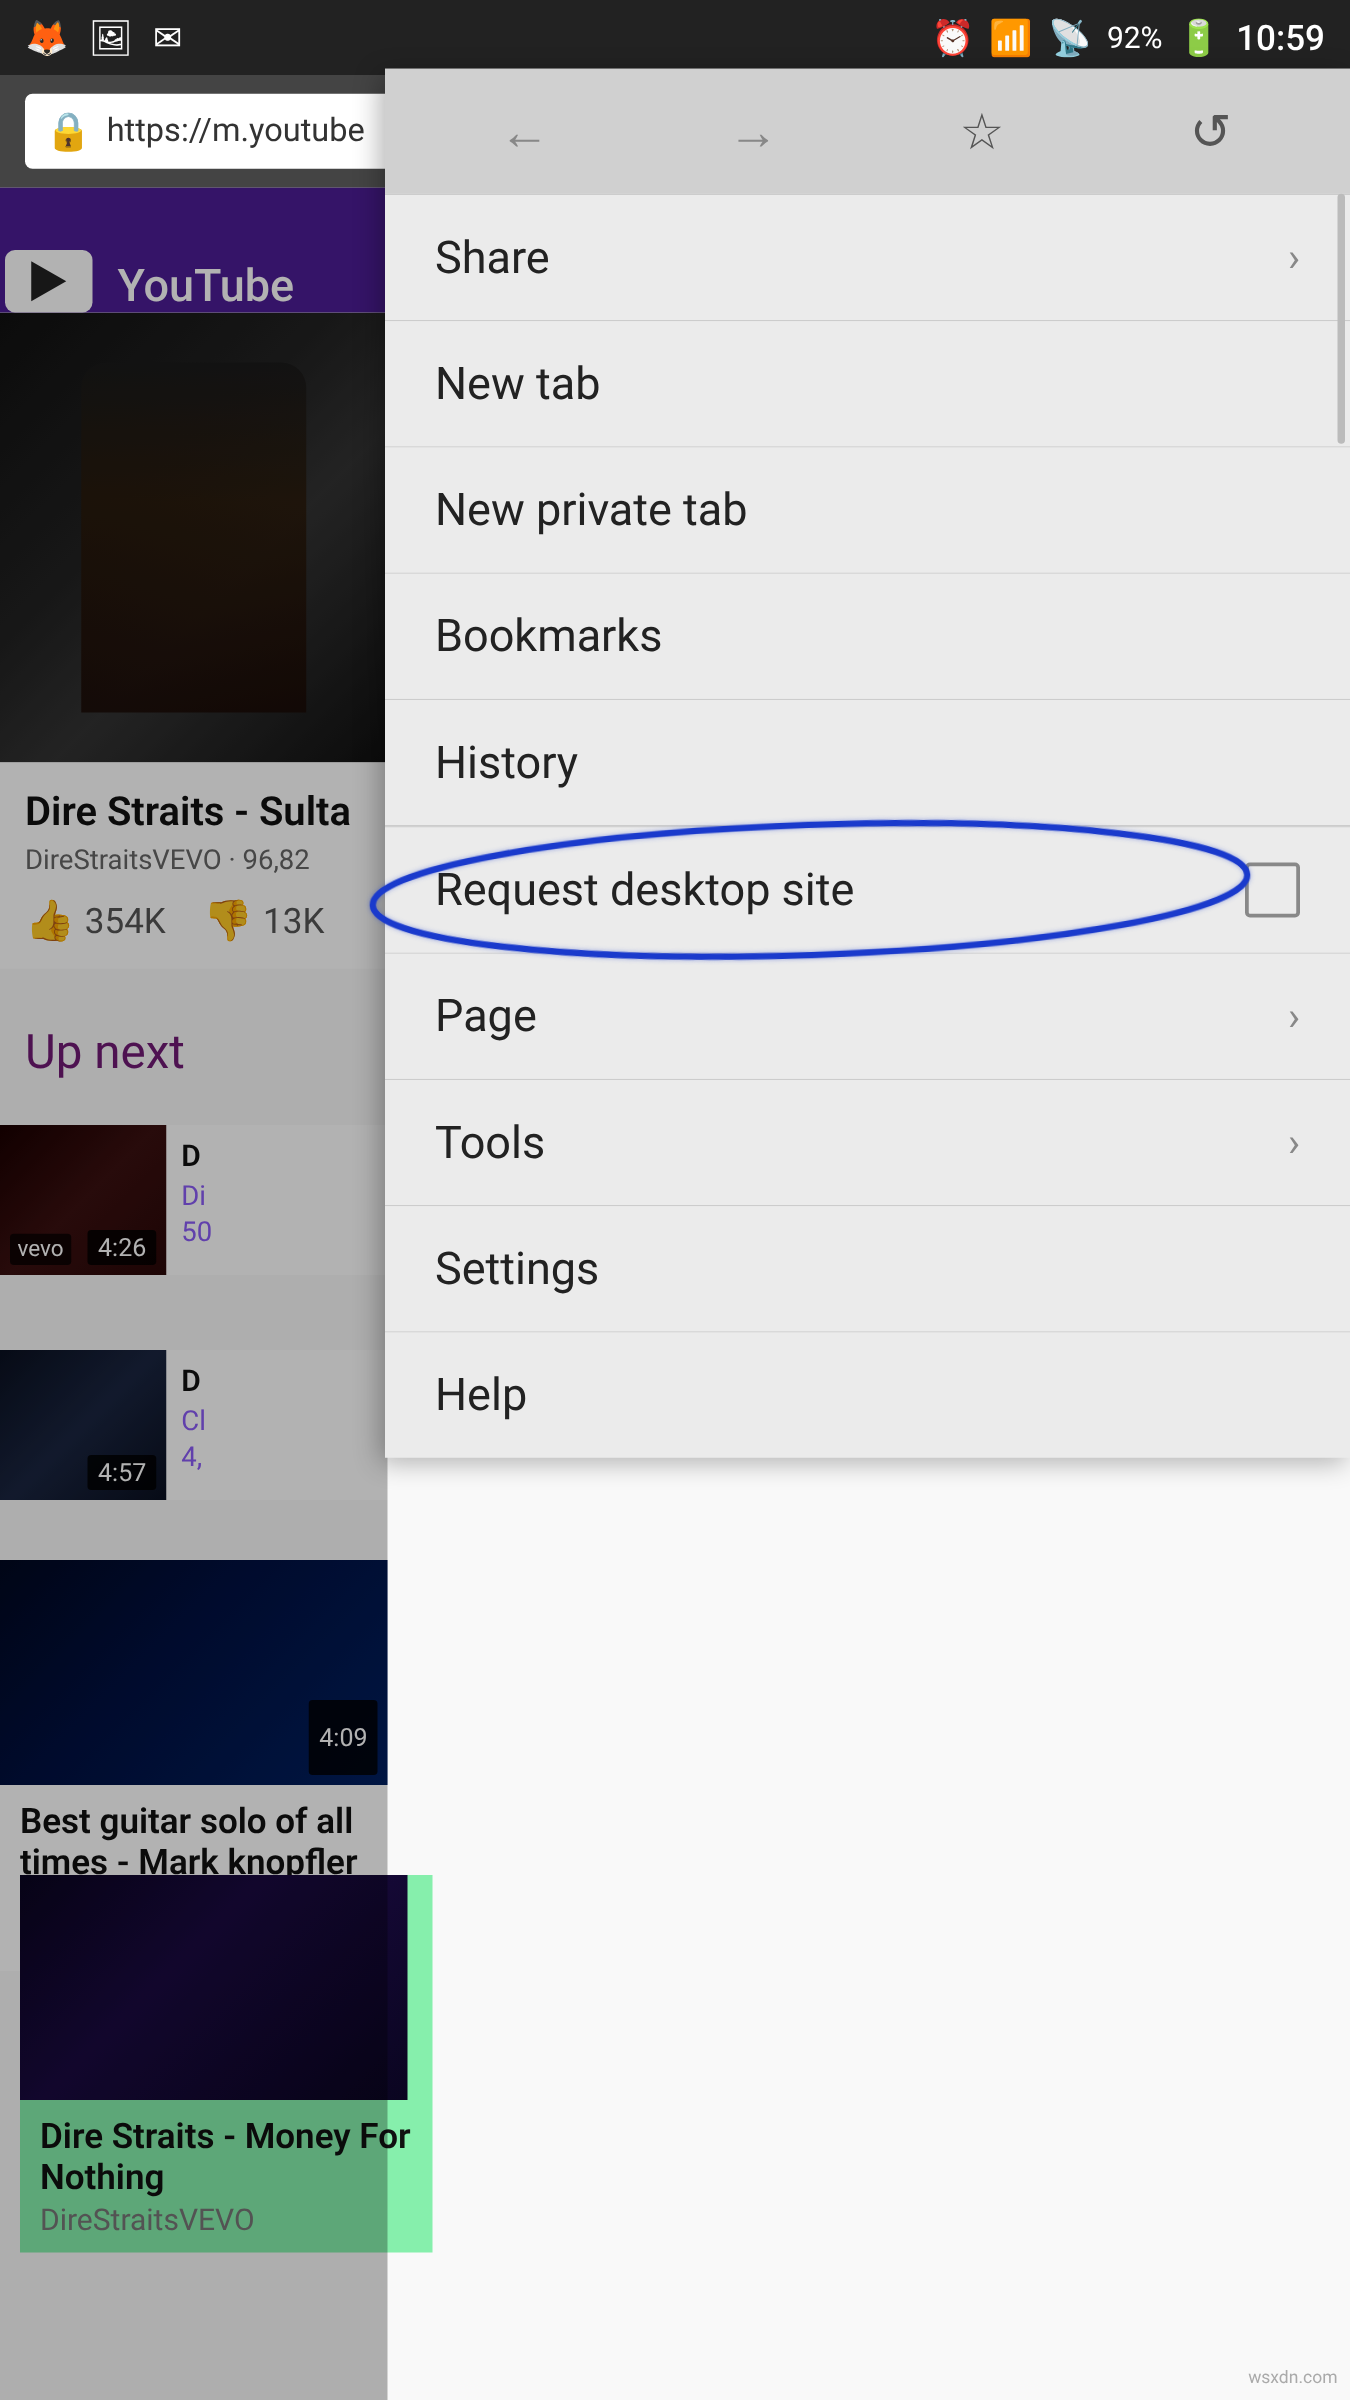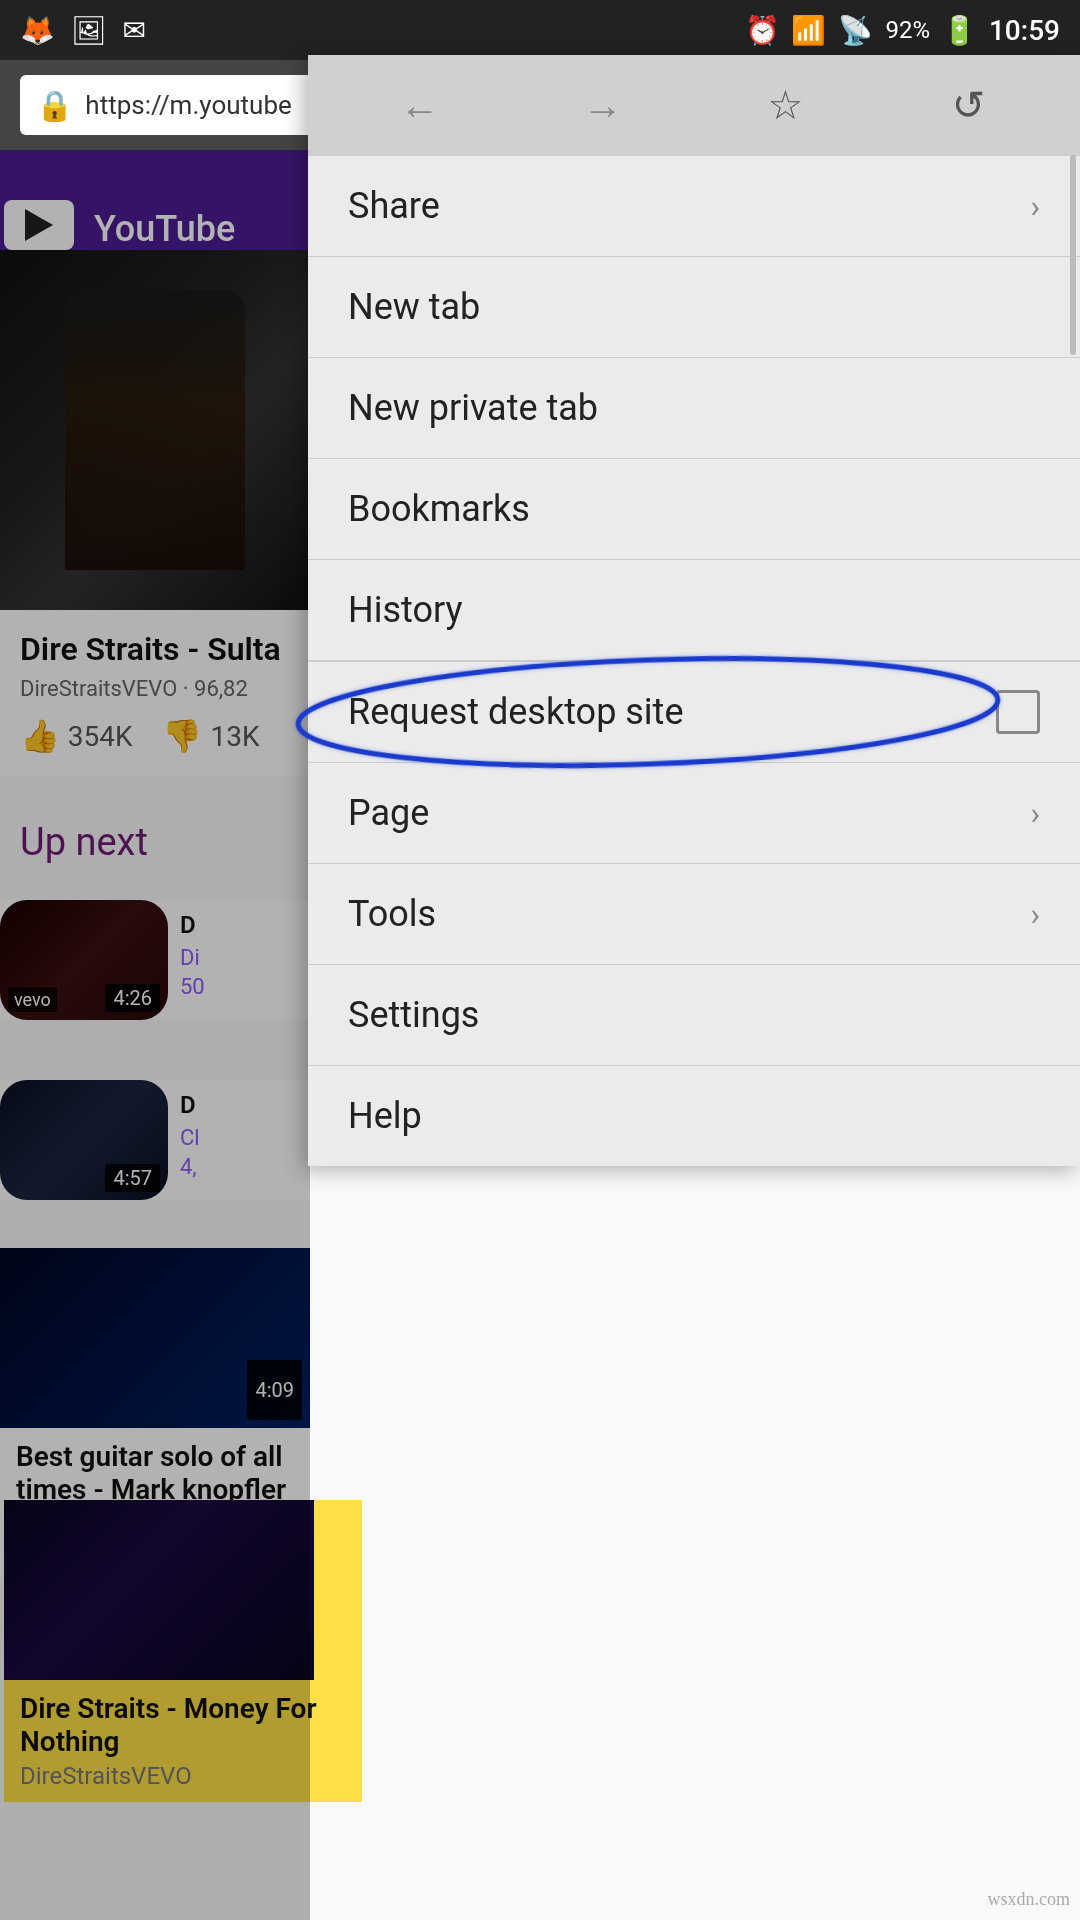--- a/index.html
+++ b/index.html
@@ -216,26 +216,25 @@
       width: 310px;
       display: flex;
       gap: 0;
       background: #fff;
       z-index: 2;
     }
     .thumb-item-1 { top: 900px; }
     .thumb-item-2 { top: 1080px; }
 
     .thumb-img {
-      width: 168px;
+      width: 133px;
       height: 120px;
       background: #222;
       position: relative;
       flex-shrink: 0;
-      border-radius: 27px;
     }
     .thumb-img-1 {
       background: linear-gradient(135deg, #1a0000 0%, #3a1010 50%, #2a0808 100%);
     }
     .thumb-img-2 {
       background: linear-gradient(135deg, #0a1020 0%, #1a2540 50%, #0a1020 100%);
     }
     .vevo-badge {
       position: absolute;
       bottom: 8px;
@@ -313,41 +312,40 @@
     .video-full-views {
       font-size: 22px;
       color: #999;
       margin-top: 2px;
     }
 
     
     .video-item-4 {
       position: absolute;
       top: 1500px;
-      left: 4px;
-      width: 358px;
+      left: 16px;
+      width: 330px;
       z-index: 2;
-      background: #fde047;
+      background: #86efac;
     }
     .thumb-img-4 {
       width: 310px;
       height: 180px;
       background: linear-gradient(135deg, #0a0520 0%, #1a0a40 40%, #0a0520 100%);
       position: relative;
     }
 
     
     .watermark {
       position: absolute;
       bottom: 10px;
       right: 10px;
-      font-size: 18px;
+      font-size: 14px;
       color: #aaa;
       z-index: 3;
-      font-family: Liberation Serif, serif;
     }
 
     
     .menu-overlay {
       position: absolute;
       top: 0;
       left: 0;
       width: 1080px;
       height: 1920px;
       z-index: 100;

